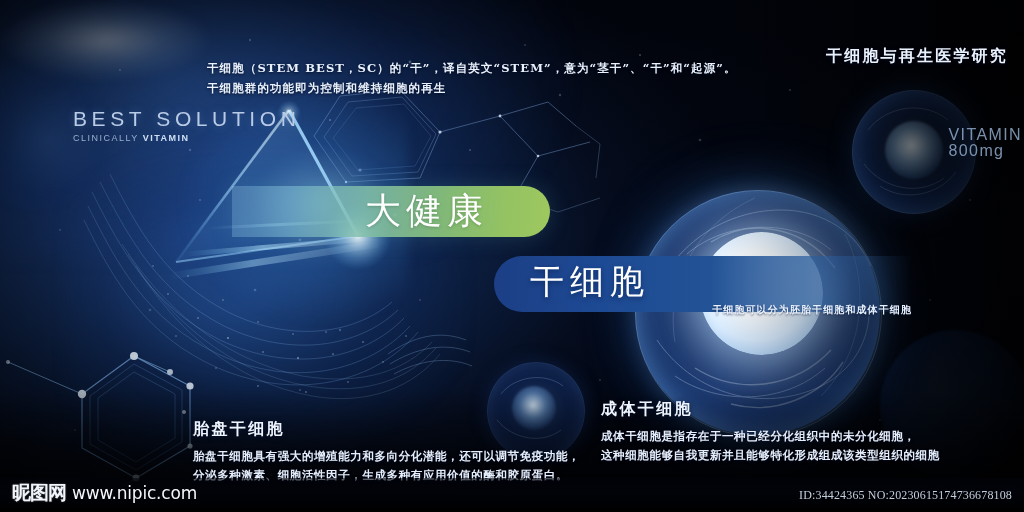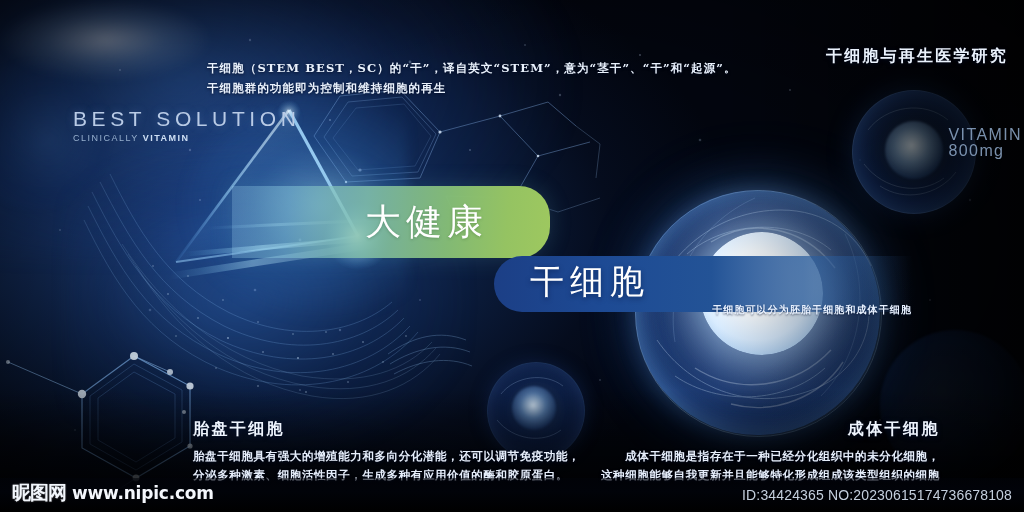--- a/index.html
+++ b/index.html
@@ -110,21 +110,21 @@
     filter:blur(1px);
   }
   .sphere-tl{
     left:-40px;top:60px;width:150px;height:150px;
     background:radial-gradient(circle at 58% 54%, rgba(70,130,215,.22) 0%, rgba(20,52,115,.26) 46%, rgba(3,10,28,0) 80%);
     filter:blur(2px);
   }
 
   
   .badge-green{
-    position:absolute;left:232px;top:186px;width:318px;height:72px;
+    position:absolute;left:232px;top:186px;width:318px;height:51px;
     border-radius:0 31px 31px 0;
     background:linear-gradient(95deg, rgba(150,205,235,.30) 0%, rgba(130,195,215,.55) 18%, rgba(128,190,170,.88) 42%, rgba(134,190,118,.97) 68%, #95c362 86%, #9ec85f 100%);
     display:flex;align-items:center;justify-content:flex-end;
     box-shadow:0 0 22px rgba(90,160,180,.22);
   }
   .badge-green .txt{
     color:#ffffff;font-size:36px;letter-spacing:5px;
     font-family:"DejaVu Serif","Liberation Serif",serif;font-weight:400;
     padding-right:62px;text-shadow:0 1px 3px rgba(40,80,40,.30);
   }
@@ -185,44 +185,44 @@
     font-family:"DejaVu Serif","Liberation Serif",serif;font-weight:bold;
     text-shadow:0 1px 5px rgba(0,12,40,.9);
     margin-bottom:7px;
   }
   .blk .line{
     color:#e6eefb;font-size:11.5px;line-height:19px;letter-spacing:.6px;
     font-family:"DejaVu Serif","Liberation Serif",serif;font-weight:bold;
     text-shadow:0 1px 3px rgba(0,10,32,.9);
   }
   .blk-left{left:193px;top:419px;}
-  .blk-right{left:601px;top:419px;text-align:right;}
+  .blk-right{left:601px;top:399px;}
 
   
   .footer{
     position:absolute;left:0;bottom:0;width:100%;height:34px;
     background:linear-gradient(180deg, rgba(1,3,10,.55) 0%, #010309 40%, #000 100%);
   }
   .wm{
     position:absolute;left:12px;bottom:6px;
     display:flex;align-items:center;gap:6px;
   }
   .wm-logo{
     color:#f2f6fc;font-size:19px;letter-spacing:-1px;font-weight:bold;
     font-family:"DejaVu Sans","Liberation Sans",sans-serif;
     text-shadow:0 0 2px rgba(255,255,255,.35);
   }
   .wm-url{
-    color:#f4f7fc;font-size:17px;font-weight:bold;letter-spacing:-.2px;
+    color:#f4f7fc;font-size:17px;font-weight:normal;letter-spacing:-.2px;
     font-family:"DejaVu Sans","Liberation Sans",sans-serif;
   }
   .meta{
     position:absolute;right:12px;bottom:9px;
-    color:#c4cfdd;font-size:14px;letter-spacing:.15px;
-    font-family:Liberation Sans, sans-serif;
+    color:#c4cfdd;font-size:12px;letter-spacing:.15px;
+    font-family:Liberation Serif, serif;
   }
 </style>
 </head>
 <body>
 
 <div class="poster">
 
   <div class="bg-base"></div>
   <div class="bg-topglow"></div>
 

